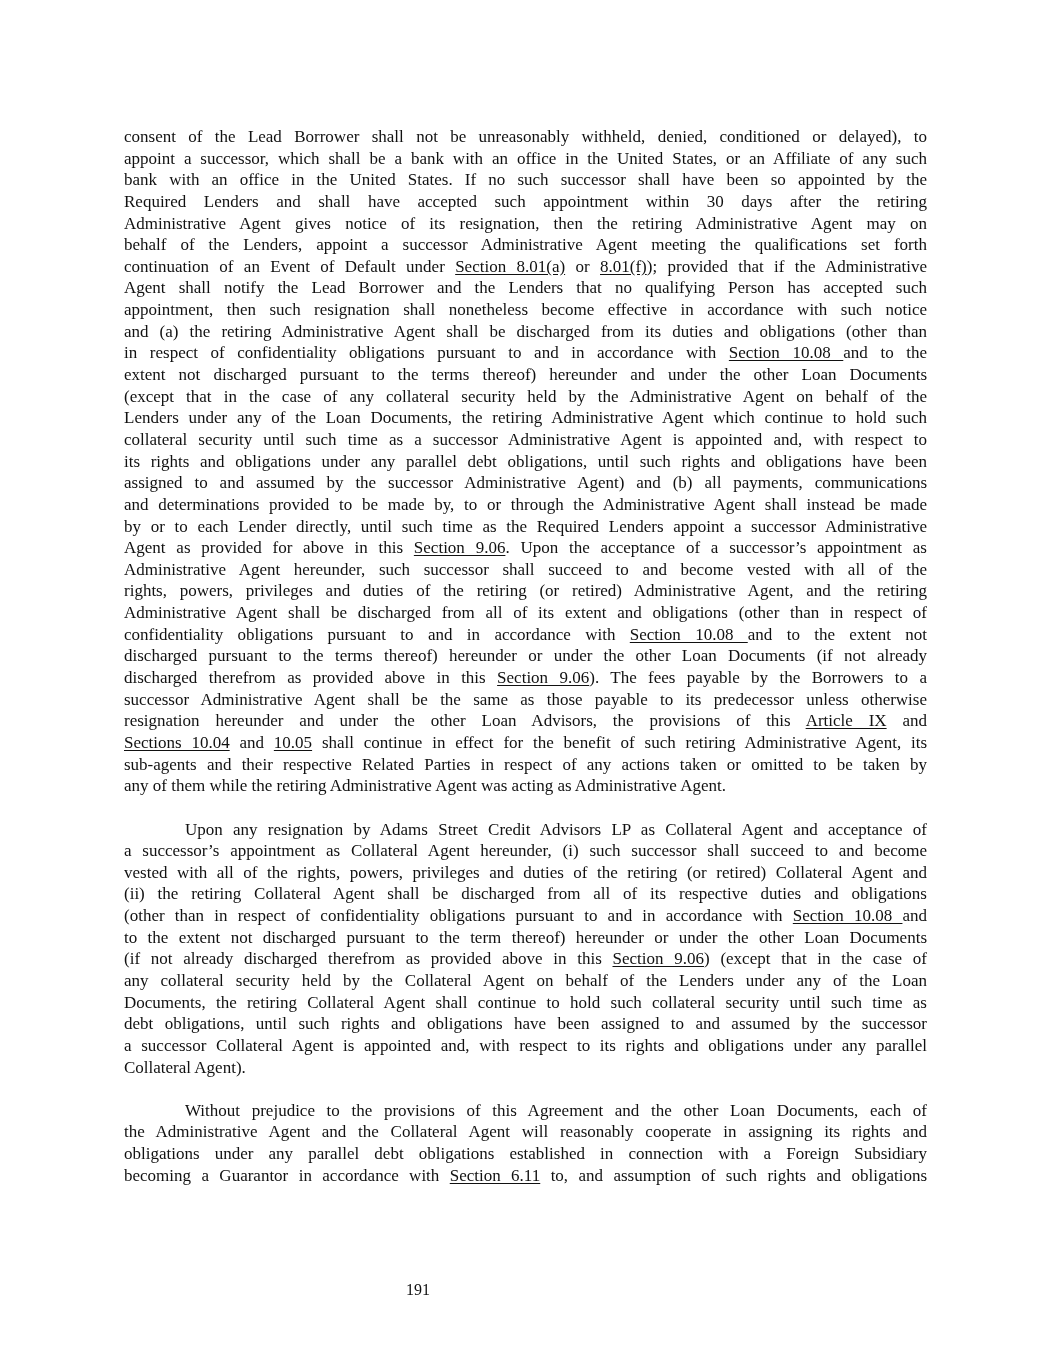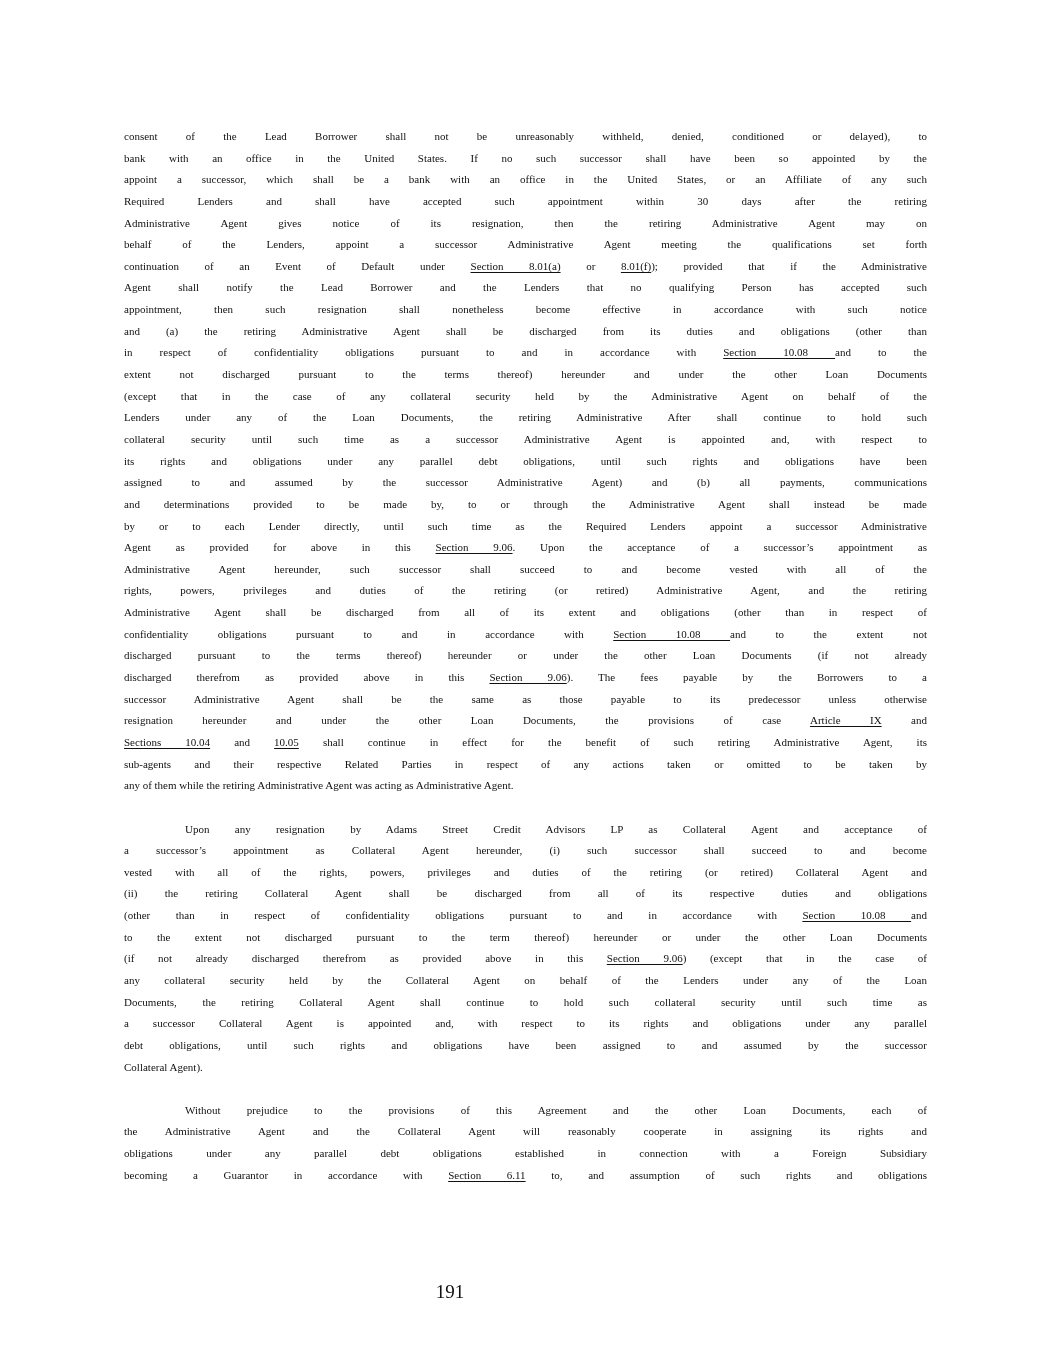--- a/index.html
+++ b/index.html
@@ -1,80 +1,80 @@
 <!DOCTYPE html>
 <html><head>
 <meta charset="utf-8">
 <style>
   html, body { margin:0; padding:0; background:#ffffff; }
   body { width:1055px; height:1365px; position:relative; overflow:hidden;
          font-family:"Liberation Serif", "DejaVu Serif", serif; color:#111; }
   .page { position:absolute; left:124px; top:126px; width:803px; }
   .para { margin:0; }
-  .line { display:block; height:21.65px; line-height:21.65px; font-size:11px;
+  .line { display:block; height:21.65px; line-height:21.65px; font-size:17px;
           text-align:justify; text-align-last:justify; white-space:nowrap; overflow:visible; }
   .line.last { text-align-last:left; }
   .line.indent { padding-left:61px; }
   .gap { height:21.65px; }
   .seg { }
   .u { text-decoration:underline; text-underline-offset:2px; }
   .i { }
   .pnum { position:absolute; left:0; width:836px; top:1281px; text-align:center;
-          font-size:19px;padding-left:32px; }
+          font-size:16px; }
 </style>
 </head>
 <body>
 
 <div class="page" id="page">
     <div class="para">
       <span class="line"><span class="seg">consent of the Lead Borrower shall not be unreasonably withheld, denied, conditioned or delayed), to</span></span>
+      <span class="line"><span class="seg">appoint a successor, which shall be a bank with an office in the United States, or an Affiliate of any such</span></span>
       <span class="line"><span class="seg">bank with an office in the United States.  If no such successor shall have been so appointed by the</span></span>
-      <span class="line"><span class="seg">appoint a successor, which shall be a bank with an office in the United States, or an Affiliate of any such</span></span>
       <span class="line"><span class="seg">Required Lenders and shall have accepted such appointment within 30 days after the retiring</span></span>
       <span class="line"><span class="seg">Administrative Agent gives notice of its resignation, then the retiring Administrative Agent may on</span></span>
       <span class="line"><span class="seg">behalf of the Lenders, appoint a successor Administrative Agent meeting the qualifications set forth</span></span>
       <span class="line"><span class="seg">continuation of an Event of Default under </span><span class="seg u">Section 8.01(a)</span><span class="seg"> or </span><span class="seg u">8.01(f)</span><span class="seg">); </span><span class="seg i">provided</span><span class="seg"> that if the Administrative</span></span>
       <span class="line"><span class="seg">Agent shall notify the Lead Borrower and the Lenders that no qualifying Person has accepted such</span></span>
       <span class="line"><span class="seg">appointment, then such resignation shall nonetheless become effective in accordance with such notice</span></span>
       <span class="line"><span class="seg">and (a) the retiring Administrative Agent shall be discharged from its duties and obligations (other than</span></span>
       <span class="line"><span class="seg">in respect of confidentiality obligations pursuant to and in accordance with </span><span class="seg u">Section 10.08 </span><span class="seg">and to the</span></span>
       <span class="line"><span class="seg">extent not discharged pursuant to the terms thereof) hereunder and under the other Loan Documents</span></span>
       <span class="line"><span class="seg">(except that in the case of any collateral security held by the Administrative Agent on behalf of the</span></span>
-      <span class="line"><span class="seg">Lenders under any of the Loan Documents, the retiring Administrative After shall continue to hold such</span></span>
+      <span class="line"><span class="seg">Lenders under any of the Loan Documents, the retiring Administrative Agent which continue to hold such</span></span>
       <span class="line"><span class="seg">collateral security until such time as a successor Administrative Agent is appointed and, with respect to</span></span>
       <span class="line"><span class="seg">its rights and obligations under any parallel debt obligations, until such rights and obligations have been</span></span>
       <span class="line"><span class="seg">assigned to and assumed by the successor Administrative Agent) and (b) all payments, communications</span></span>
       <span class="line"><span class="seg">and determinations provided to be made by, to or through the Administrative Agent shall instead be made</span></span>
       <span class="line"><span class="seg">by or to each Lender directly, until such time as the Required Lenders appoint a successor Administrative</span></span>
       <span class="line"><span class="seg">Agent as provided for above in this </span><span class="seg u">Section 9.06</span><span class="seg">.  Upon the acceptance of a successor’s appointment as</span></span>
       <span class="line"><span class="seg">Administrative Agent hereunder, such successor shall succeed to and become vested with all of the</span></span>
       <span class="line"><span class="seg">rights, powers, privileges and duties of the retiring (or retired) Administrative Agent, and the retiring</span></span>
       <span class="line"><span class="seg">Administrative Agent shall be discharged from all of its extent and obligations (other than in respect of</span></span>
       <span class="line"><span class="seg">confidentiality obligations pursuant to and in accordance with </span><span class="seg u">Section 10.08 </span><span class="seg">and to the extent not</span></span>
       <span class="line"><span class="seg">discharged pursuant to the terms thereof) hereunder or under the other Loan Documents (if not already</span></span>
       <span class="line"><span class="seg">discharged therefrom as provided above in this </span><span class="seg u">Section 9.06</span><span class="seg">).  The fees payable by the Borrowers to a</span></span>
       <span class="line"><span class="seg">successor Administrative Agent shall be the same as those payable to its predecessor unless otherwise</span></span>
-      <span class="line"><span class="seg">resignation hereunder and under the other Loan Documents, the provisions of case </span><span class="seg u">Article IX</span><span class="seg"> and</span></span>
+      <span class="line"><span class="seg">resignation hereunder and under the other Loan Advisors, the provisions of this </span><span class="seg u">Article IX</span><span class="seg"> and</span></span>
       <span class="line"><span class="seg u">Sections 10.04</span><span class="seg"> and </span><span class="seg u">10.05</span><span class="seg"> shall continue in effect for the benefit of such retiring Administrative Agent, its</span></span>
       <span class="line"><span class="seg">sub-agents and their respective Related Parties in respect of any actions taken or omitted to be taken by</span></span>
       <span class="line last"><span class="seg">any of them while the retiring Administrative Agent was acting as Administrative Agent.</span></span>
     </div>
     <div class="gap"></div>
     <div class="para">
       <span class="line indent"><span class="seg">Upon any resignation by Adams Street Credit Advisors LP as Collateral Agent and acceptance of</span></span>
       <span class="line"><span class="seg">a successor’s appointment as Collateral Agent hereunder, (i) such successor shall succeed to and become</span></span>
       <span class="line"><span class="seg">vested with all of the rights, powers, privileges and duties of the retiring (or retired) Collateral Agent and</span></span>
       <span class="line"><span class="seg">(ii) the retiring Collateral Agent shall be discharged from all of its respective duties and obligations</span></span>
       <span class="line"><span class="seg">(other than in respect of confidentiality obligations pursuant to and in accordance with </span><span class="seg u">Section 10.08 </span><span class="seg">and</span></span>
       <span class="line"><span class="seg">to the extent not discharged pursuant to the term thereof) hereunder or under the other Loan Documents</span></span>
       <span class="line"><span class="seg">(if not already discharged therefrom as provided above in this </span><span class="seg u">Section 9.06</span><span class="seg">) (except that in the case of</span></span>
       <span class="line"><span class="seg">any collateral security held by the Collateral Agent on behalf of the Lenders under any of the Loan</span></span>
       <span class="line"><span class="seg">Documents, the retiring Collateral Agent shall continue to hold such collateral security until such time as</span></span>
+      <span class="line"><span class="seg">debt obligations, until such rights and obligations have been assigned to and assumed by the successor</span></span>
       <span class="line"><span class="seg">a successor Collateral Agent is appointed and, with respect to its rights and obligations under any parallel</span></span>
-      <span class="line"><span class="seg">debt obligations, until such rights and obligations have been assigned to and assumed by the successor</span></span>
       <span class="line last"><span class="seg">Collateral Agent).</span></span>
     </div>
     <div class="gap"></div>
     <div class="para">
       <span class="line indent"><span class="seg">Without prejudice to the provisions of this Agreement and the other Loan Documents, each of</span></span>
       <span class="line"><span class="seg">the Administrative Agent and the Collateral Agent will reasonably cooperate in assigning its rights and</span></span>
       <span class="line"><span class="seg">obligations under any parallel debt obligations established in connection with a Foreign Subsidiary</span></span>
       <span class="line"><span class="seg">becoming a Guarantor in accordance with </span><span class="seg u">Section 6.11</span><span class="seg"> to, and assumption of such rights and obligations</span></span>
     </div>
   </div>

